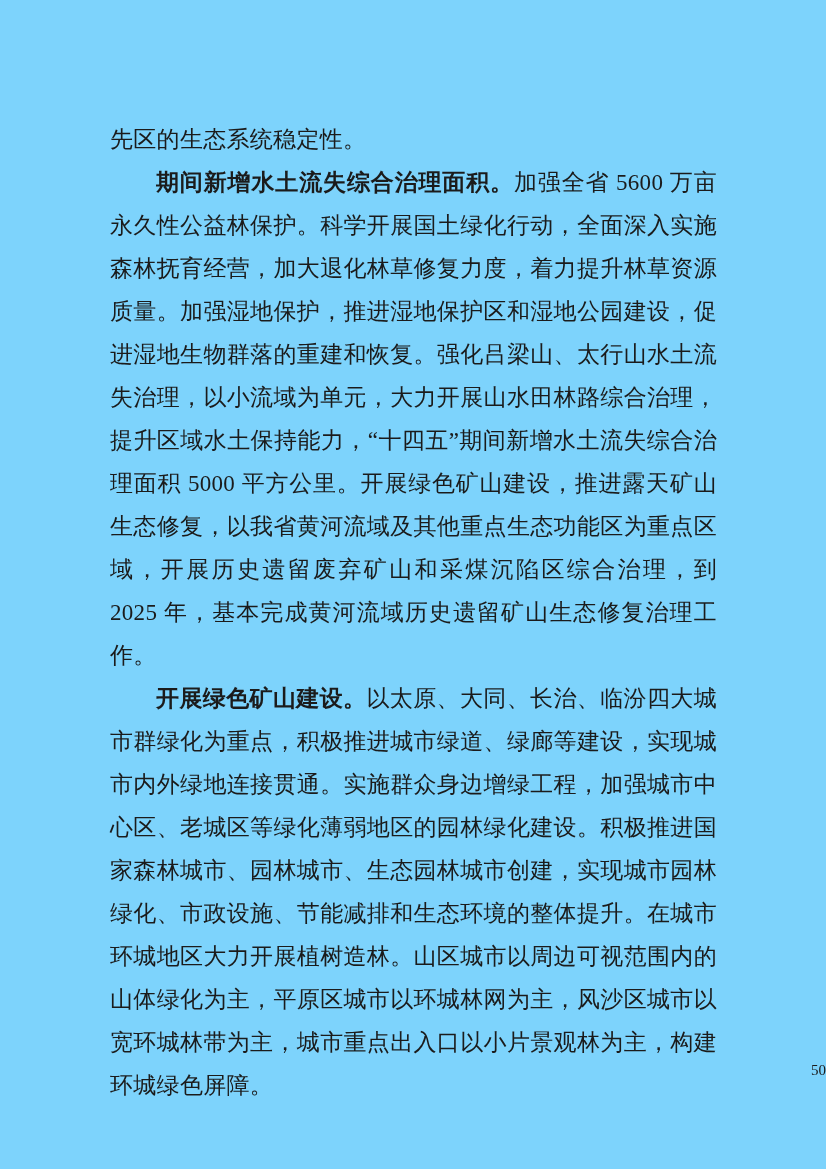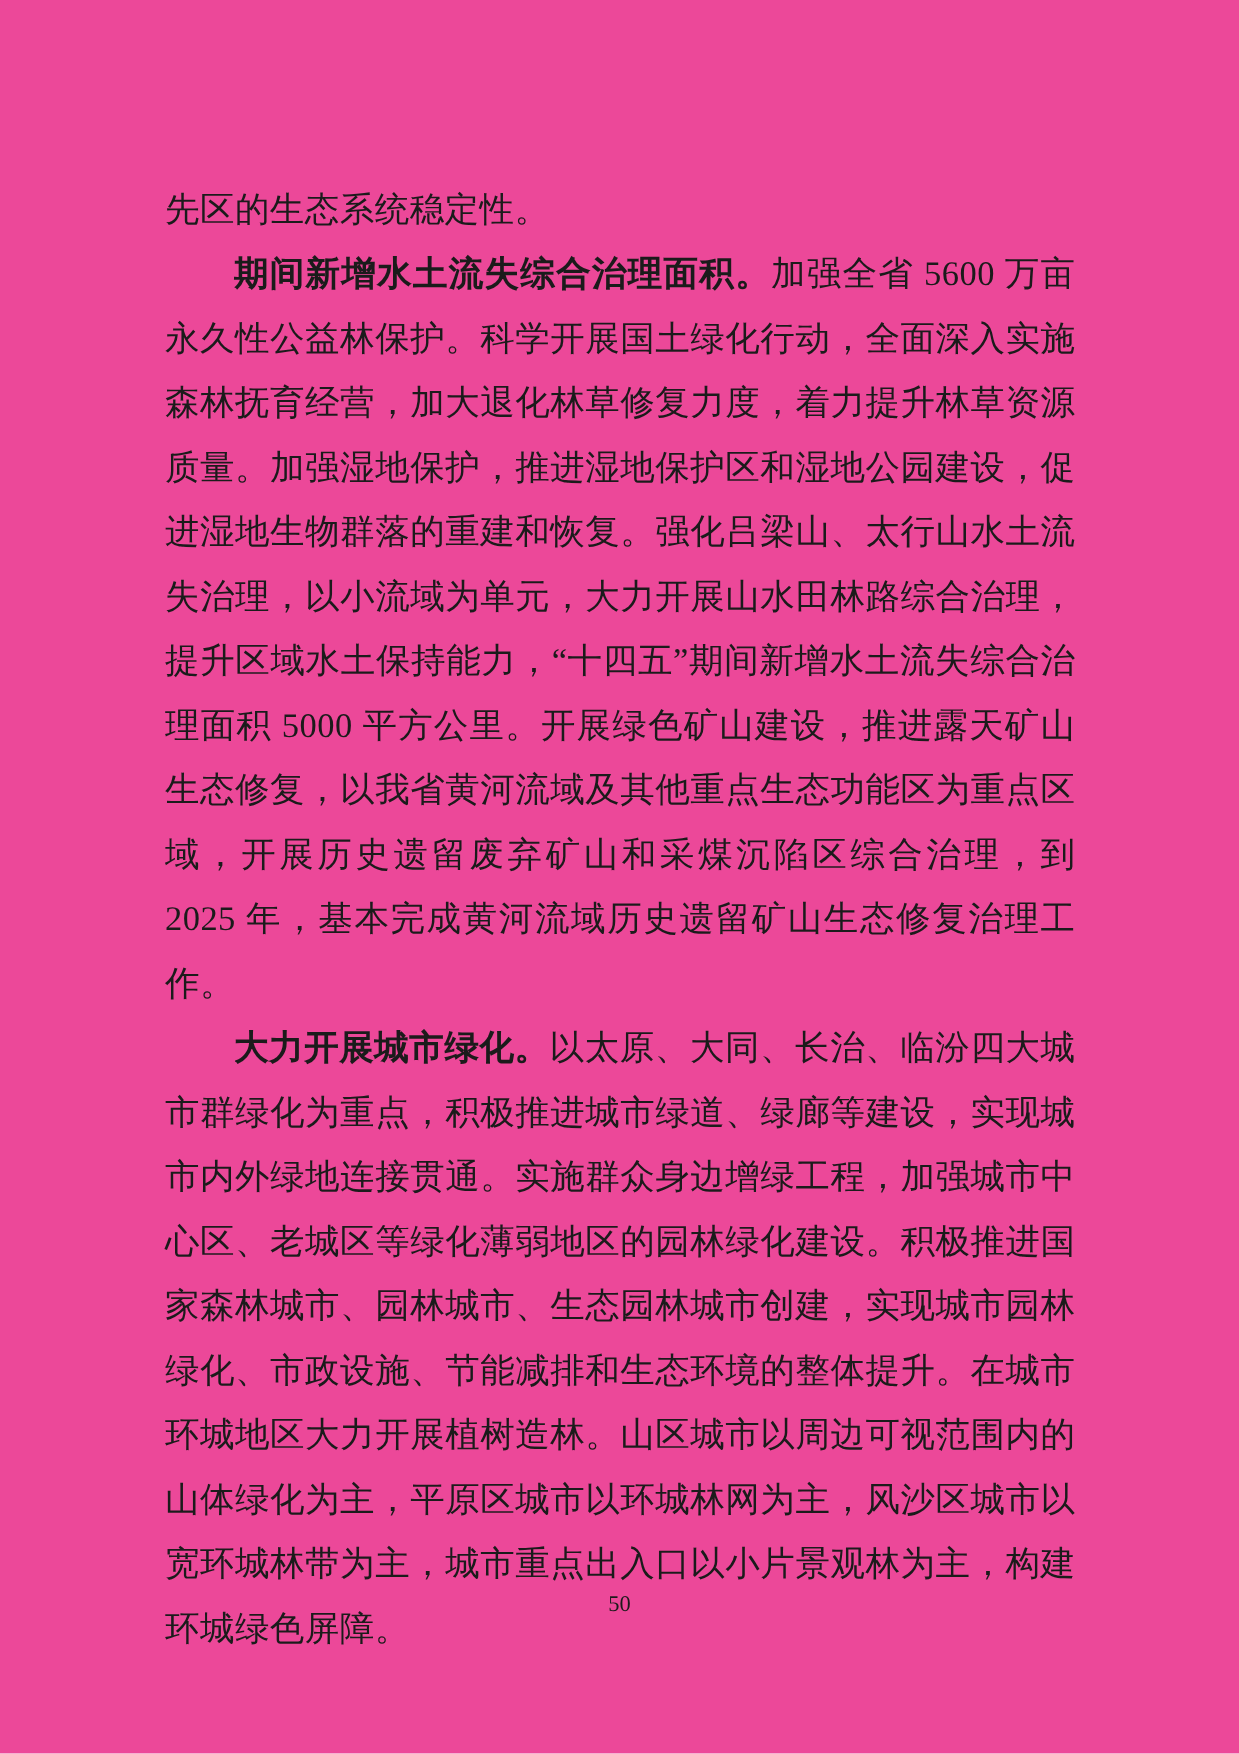--- a/index.html
+++ b/index.html
@@ -4,21 +4,21 @@
 <style>
   html, body {
     margin: 0;
     padding: 0;
     background: #ffffff;
   }
   .page {
     position: relative;
     width: 826px;
     height: 1169px;
-    background: #ec4899;
+    background: #7dd3fc;
     overflow: hidden;
     font-family: "Liberation Serif", "DejaVu Serif", serif;
     color: #1b1b1b;
   }
   .content {
     position: absolute;
     top: 118px;
     left: 110px;
     width: 607px;
     font-size: 23px;
@@ -35,28 +35,28 @@
     text-indent: 0;
   }
   .lead {
     font-weight: bold;
   }
   .footer {
     position: absolute;
     top: 1062px;
     left: 0;
     width: 100%;
-    text-align: center;
+    text-align: right;
     font-size: 15px;
     color: #1b1b1b;
   }
 </style>
 </head>
 <body>
 
 <div class="page">
   <div class="content">
     <p class="para no-indent"><span>先区的生态系统稳定性。</span></p>
     <p class="para"><span class="lead">期间新增水土流失综合治理面积。</span><span>加强全省 5600 万亩永久性公益林保护。科学开展国土绿化行动，全面深入实施森林抚育经营，加大退化林草修复力度，着力提升林草资源质量。加强湿地保护，推进湿地保护区和湿地公园建设，促进湿地生物群落的重建和恢复。强化吕梁山、太行山水土流失治理，以小流域为单元，大力开展山水田林路综合治理，提升区域水土保持能力，“十四五”期间新增水土流失综合治理面积 5000 平方公里。开展绿色矿山建设，推进露天矿山生态修复，以我省黄河流域及其他重点生态功能区为重点区域，开展历史遗留废弃矿山和采煤沉陷区综合治理，到 2025 年，基本完成黄河流域历史遗留矿山生态修复治理工作。</span></p>
-    <p class="para"><span class="lead">大力开展城市绿化。</span><span>以太原、大同、长治、临汾四大城市群绿化为重点，积极推进城市绿道、绿廊等建设，实现城市内外绿地连接贯通。实施群众身边增绿工程，加强城市中心区、老城区等绿化薄弱地区的园林绿化建设。积极推进国家森林城市、园林城市、生态园林城市创建，实现城市园林绿化、市政设施、节能减排和生态环境的整体提升。在城市环城地区大力开展植树造林。山区城市以周边可视范围内的山体绿化为主，平原区城市以环城林网为主，风沙区城市以宽环城林带为主，城市重点出入口以小片景观林为主，构建环城绿色屏障。</span></p>
+    <p class="para"><span class="lead">开展绿色矿山建设。</span><span>以太原、大同、长治、临汾四大城市群绿化为重点，积极推进城市绿道、绿廊等建设，实现城市内外绿地连接贯通。实施群众身边增绿工程，加强城市中心区、老城区等绿化薄弱地区的园林绿化建设。积极推进国家森林城市、园林城市、生态园林城市创建，实现城市园林绿化、市政设施、节能减排和生态环境的整体提升。在城市环城地区大力开展植树造林。山区城市以周边可视范围内的山体绿化为主，平原区城市以环城林网为主，风沙区城市以宽环城林带为主，城市重点出入口以小片景观林为主，构建环城绿色屏障。</span></p>
   </div>
   <div class="footer">50</div>
 </div>
 
 </body></html>

